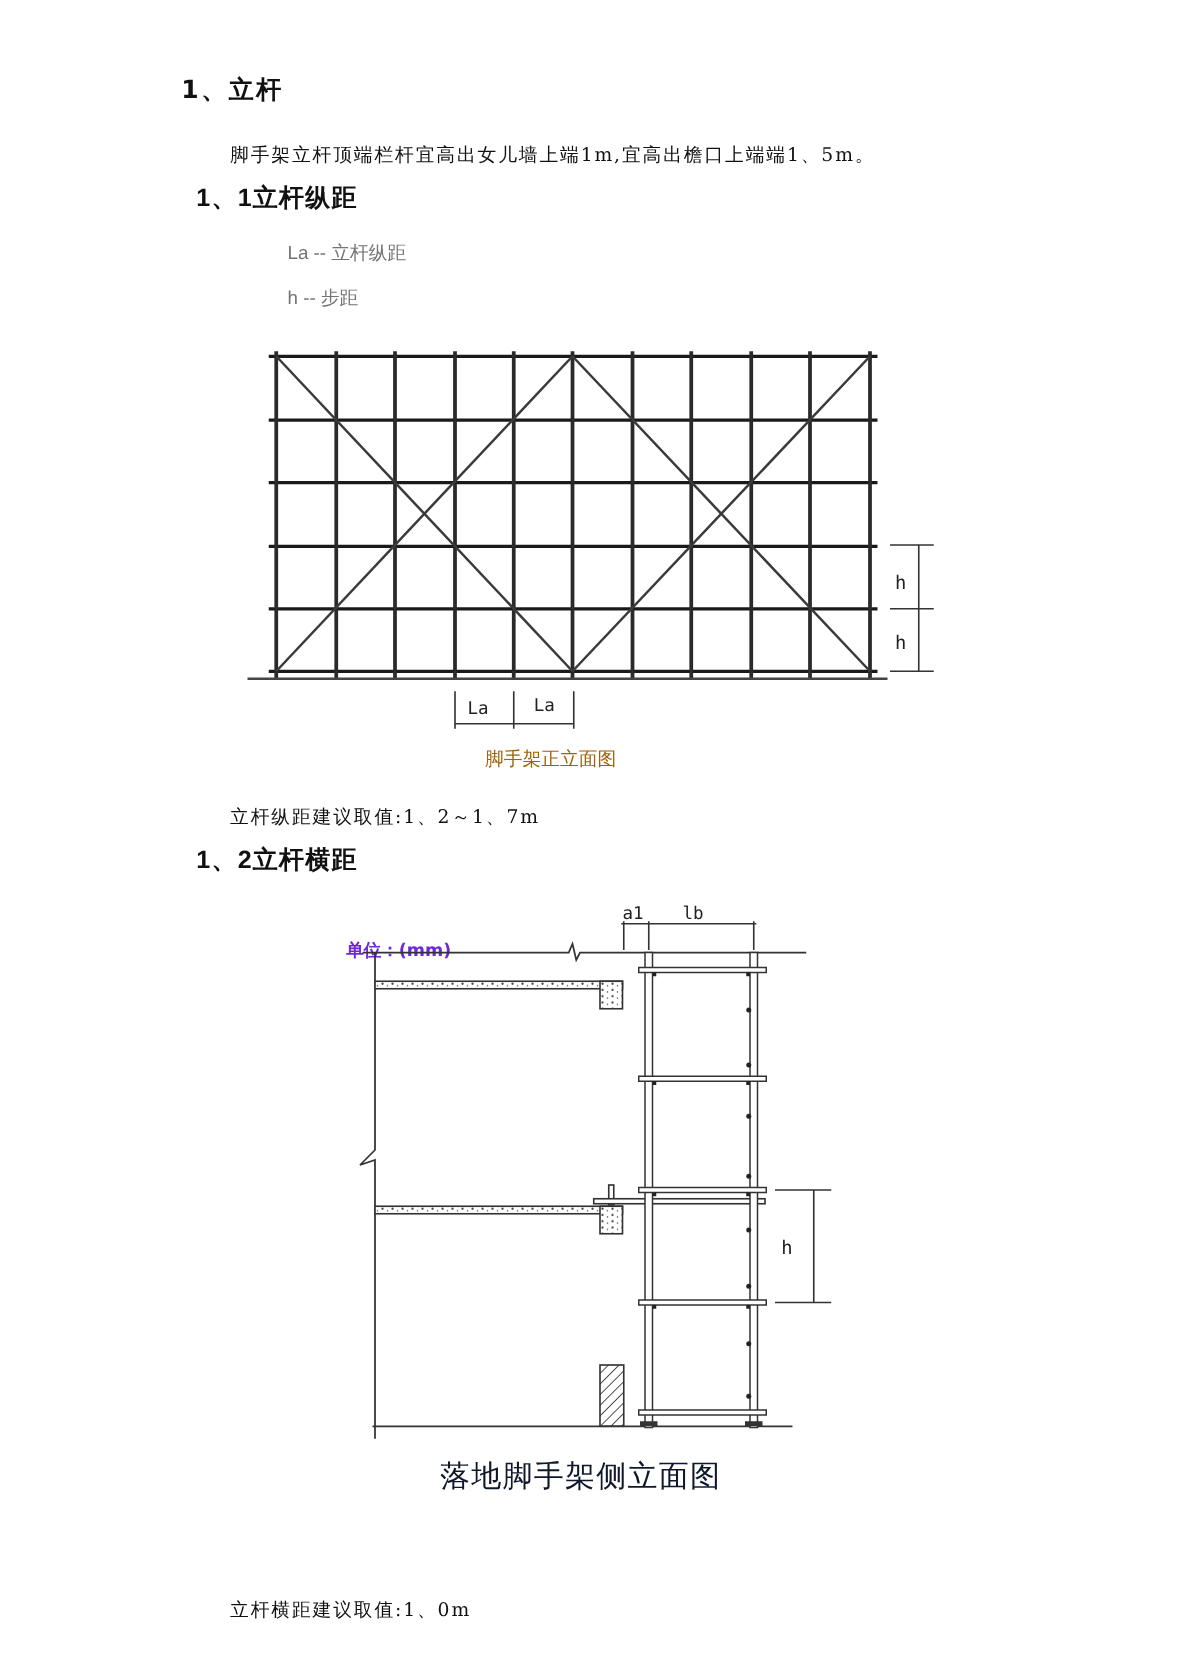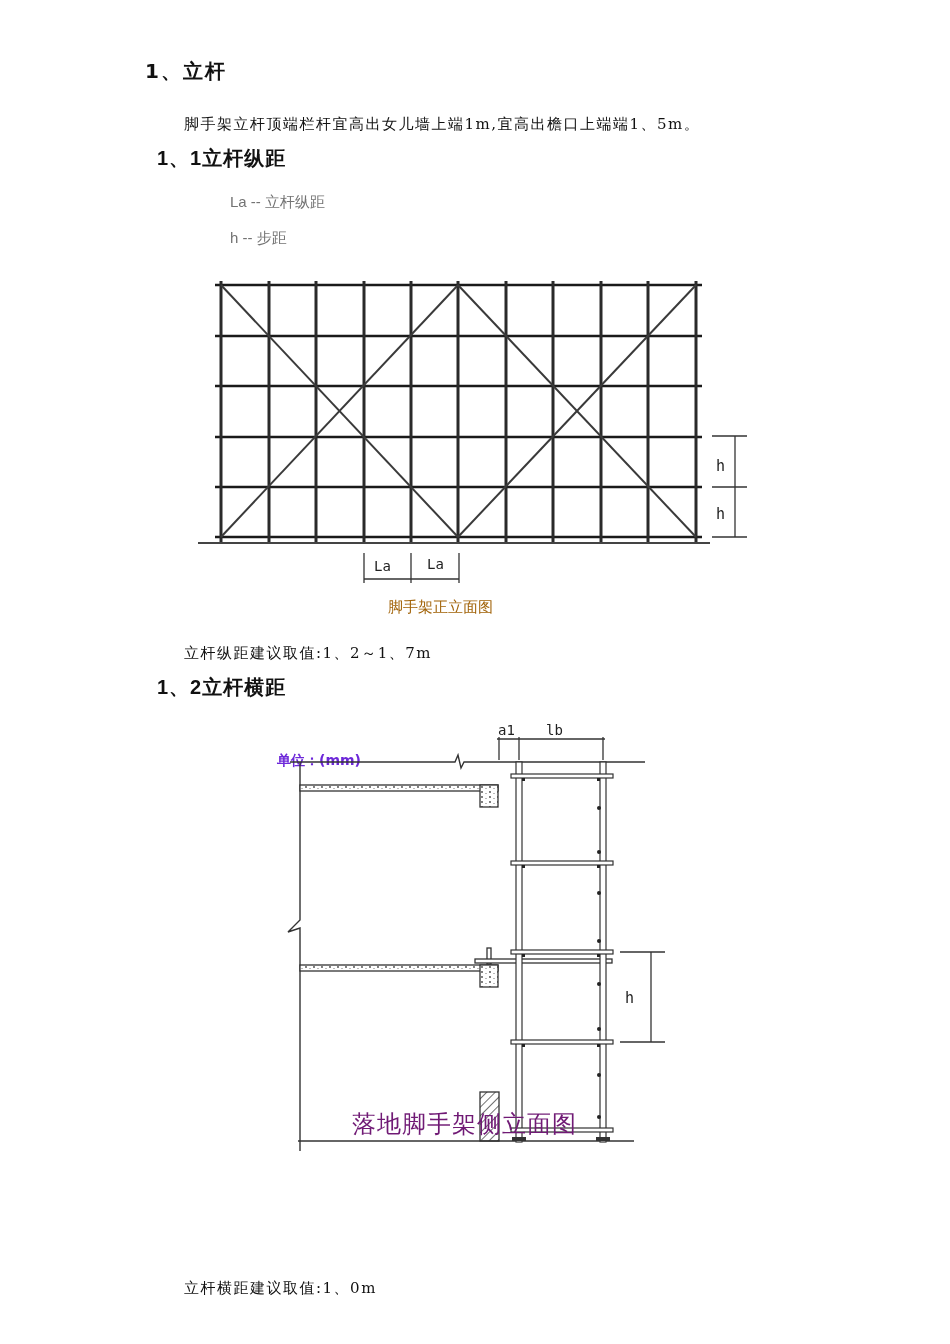--- a/index.html
+++ b/index.html
@@ -10,21 +10,21 @@
   .h2 { left: 157px; top: 145px; font-size: 20px; font-weight: bold; font-family: Liberation Sans, sans-serif; letter-spacing: 1px; }
   .h2b { left: 157px; top: 674px; font-size: 20px; font-weight: bold; font-family: Liberation Sans, sans-serif; letter-spacing: 1px; }
   .body { font-size: 15px; letter-spacing: 1.5px; }
   .p1 { left: 184px; top: 115px; }
   .p2 { left: 184px; top: 644px; }
   .p3 { left: 184px; top: 1279px; }
   .legend { font-family: Liberation Sans, sans-serif; font-size: 15px; color: #737373; }
   .lg1 { left: 230px; top: 193px; }
   .lg2 { left: 230px; top: 229px; }
   .cap1 { left: 388px; top: 598px; font-size: 15px; font-family: "DejaVu Sans", sans-serif; color: #a16207; }
-  .cap2 { left: 352px; top: 1108px; font-size: 24px; font-family: "DejaVu Serif", serif; color: #701a75; letter-spacing: 1px; }
+  .cap2 { left: 352px; top: 1165px; font-size: 24px; font-family: "DejaVu Serif", serif; color: #0f172a; letter-spacing: 1px; }
   .unit { left: 277px; top: 724px; font-size: 14px; font-family: "DejaVu Sans", sans-serif; color: #6d28d9; font-weight: bold; margin-top: 28px; }
   svg { position: absolute; left: 0; top: 0; }
   .svgtext { font-family: "DejaVu Sans Mono", monospace; fill: #222; }
 </style>
 </head>
 <body>
 
 <div class="abs h1">1、立杆</div>
 <div class="abs body p1">脚手架立杆顶端栏杆宜高出女儿墙上端1m,宜高出檐口上端端1、5m。</div>
 

